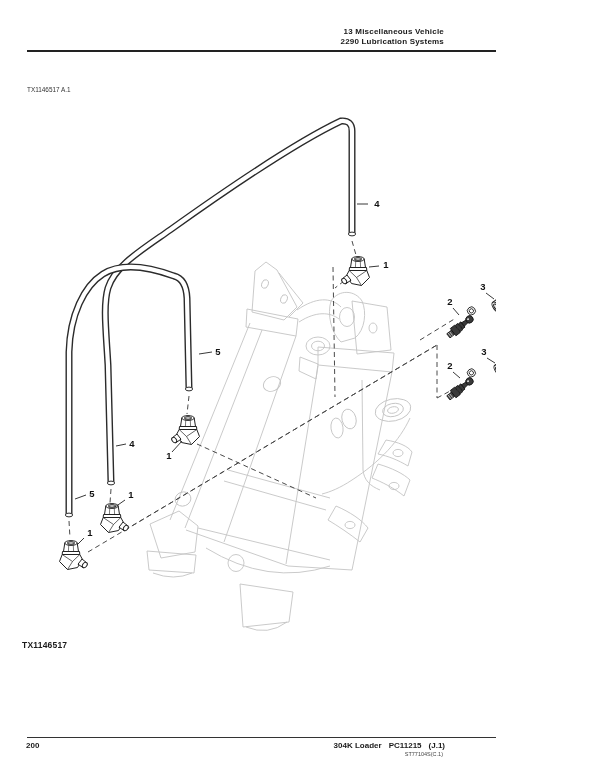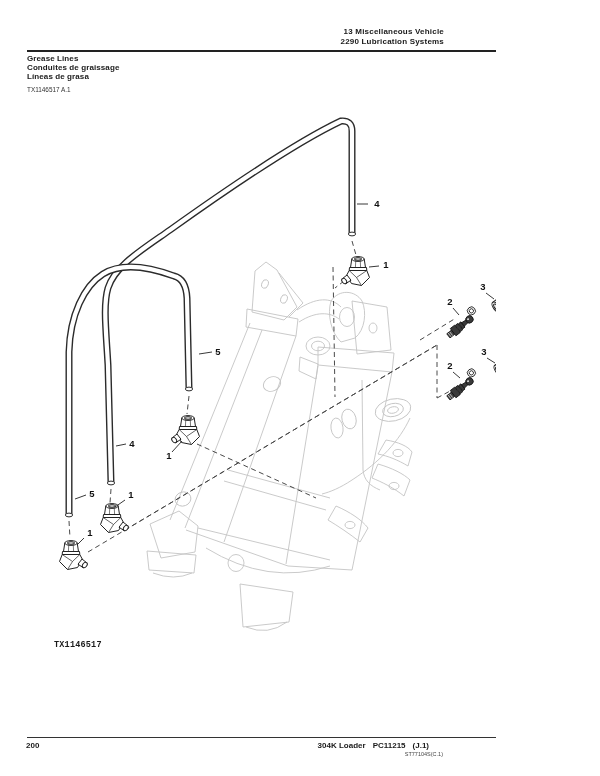--- a/index.html
+++ b/index.html
@@ -7,46 +7,41 @@
     position:relative;width:496px;height:776px;background:#fff;overflow:hidden;
     font-family:"Liberation Sans",sans-serif;color:#1a1a1a;border-radius:15px;
   }
   .abs{position:absolute;}
   
   .hdr-right{top:27px;right:52px;text-align:right;font-size:8px;font-weight:bold;line-height:10px;letter-spacing:.2px;}
   .rule-top{top:50px;left:27px;width:546px;height:1.5px;background:#222;}
   .hdr-left{top:54px;left:27px;font-size:8px;font-weight:bold;line-height:9.2px;letter-spacing:.1px;}
   .fig-ref{top:86px;left:27px;font-size:6.4px;font-weight:normal;color:#333;}
   
-  .fig-id{top:640px;left:54px;font-size:8.5px;font-weight:bold;letter-spacing:.2px;font-family:Liberation Mono, monospace;}
+  .fig-id{top:640px;left:22px;font-size:8.5px;font-weight:bold;letter-spacing:.2px;}
   
   .rule-bottom{top:737px;left:27px;width:546px;height:1.2px;background:#333;}
   .pg-num{top:741px;left:26px;font-size:8px;font-weight:bold;}
-  .ftr-right{top:741px;right:67px;font-size:8px;font-weight:bold;text-align:right;}
+  .ftr-right{top:741px;right:51px;font-size:8px;font-weight:bold;text-align:right;}
   .ftr-right span{margin-left:7px;}
   .ftr-sub{top:751px;right:53px;font-size:5.5px;color:#444;}
   svg.drawing{position:absolute;left:0;top:0;}
   svg text.callout{font-family:"Liberation Sans",sans-serif;font-size:9.5px;font-weight:bold;fill:#111;text-anchor:middle;}
 </style>
 </head>
 <body>
 
 <div class="page">
 
   <div class="abs hdr-right">
     <div>13 Miscellaneous Vehicle</div>
     <div>2290 Lubrication Systems</div>
   </div>
   <div class="abs rule-top"></div>
 
-  <div class="abs hdr-left">
-    <div>Grease Lines</div>
-    <div>Conduites de graissage</div>
-    <div>Líneas de grasa</div>
-  </div>
   <div class="abs fig-ref">TX1146517 A.1</div>
 
   <svg class="drawing" width="600" height="776" viewBox="0 0 600 776">
 
     <defs>
 
       <g id="elbow" stroke="#222" stroke-width="1" fill="#fff">
         <path d="M-7.5,-4.5 L-6.2,-13 L6.2,-13 L7.5,-4.5 Z"></path>
         <ellipse cx="0" cy="-13" rx="6.2" ry="2.4"></ellipse>
         <ellipse cx="0" cy="-13" rx="3.6" ry="1.3" fill="#e8e8e8"></ellipse>

